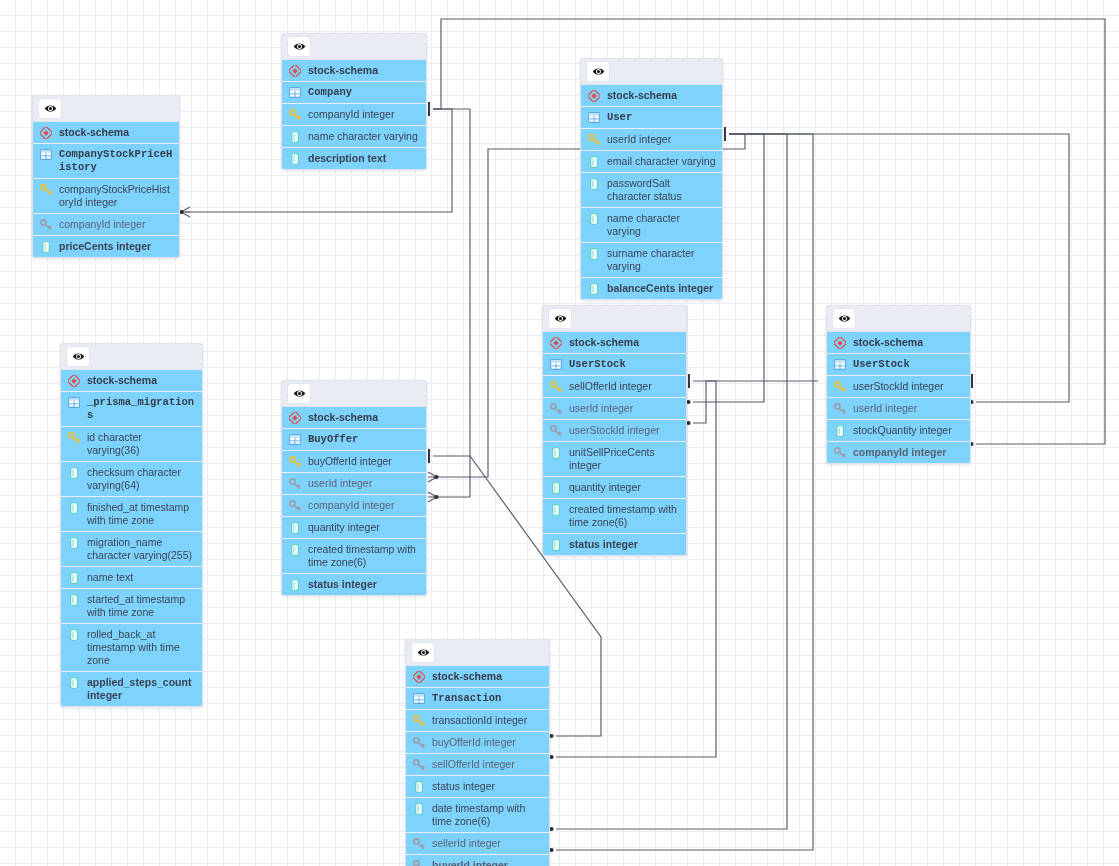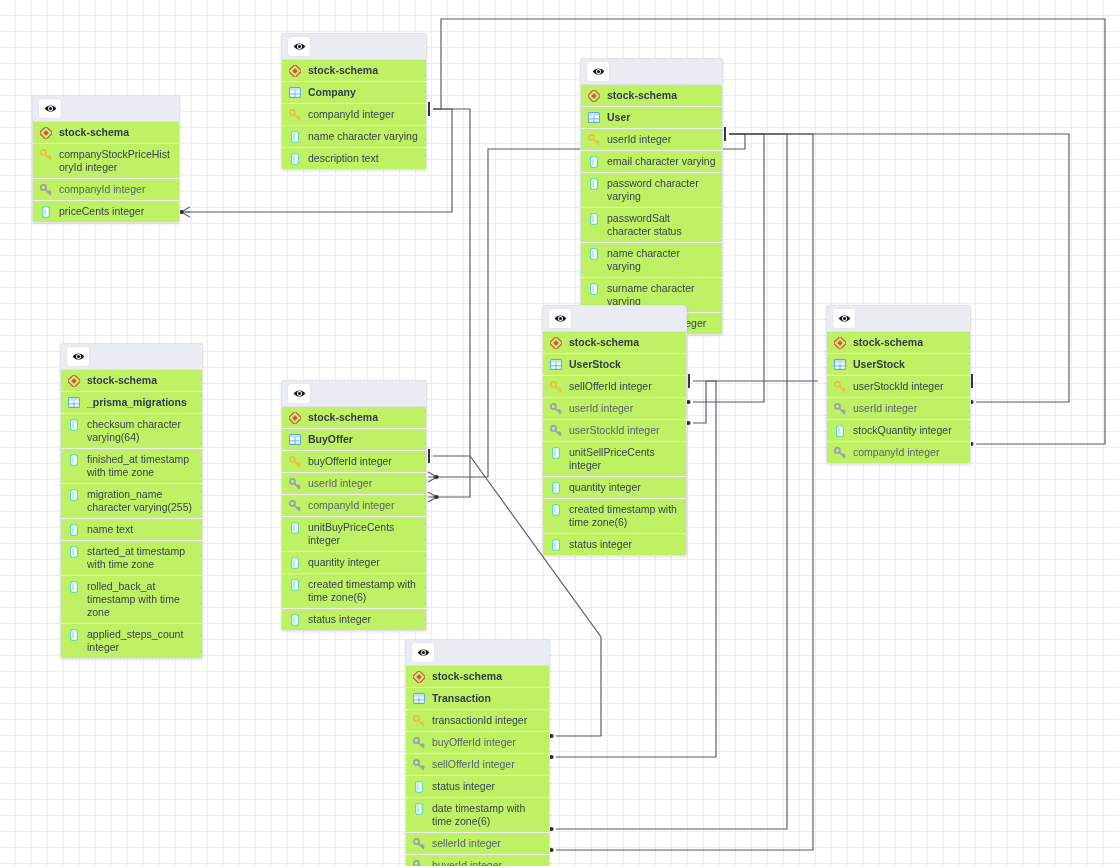--- a/index.html
+++ b/index.html
@@ -19,21 +19,21 @@
       linear-gradient(to right, #d6d6e2 1px, transparent 1px),
       linear-gradient(to bottom, #d6d6e2 1px, transparent 1px);
     background-size:16px 16px,16px 16px,80px 80px,80px 80px;
     background-position:-1px -1px,-1px -1px,-1px -1px,-1px -1px;
   }
   #links{position:absolute;left:0;top:0;width:1119px;height:866px;pointer-events:none;}
 
   
   .node{
     position:absolute;
-    background:#bef264;
+    background:#7dd3fc;
     border:1px solid #e2e2ea;
     border-radius:3px;
     box-shadow:0 1px 3px rgba(40,40,70,.13);
     overflow:hidden;
   }
   .node-head{
     height:25px;
     background:#e9ecf2;
     border-bottom:1px solid #e2e2ea;
     display:flex;align-items:center;padding:0 5px;
@@ -44,25 +44,25 @@
     display:flex;align-items:center;justify-content:center;
   }
   .row{
     display:flex;align-items:flex-start;gap:7px;
     padding:4px 6px 4px 7px;
     border-bottom:1px solid #edeef3;
     font-size:10.5px;line-height:13px;
     color:#3a4252;
     min-height:13px;
   }
-  .row:last-child{border-bottom:none;}
+  .row:last-child{border-bottom:none;font-weight:bold;}
   .row .ico{flex:0 0 12px;width:12px;height:13px;display:flex;align-items:center;justify-content:center;}
   .row .txt{flex:1;word-break:break-word;}
   .row.schema .txt{font-weight:bold;color:#343b4a;}
-  .row.tbl .txt{font-weight:bold;color:#343b4a;}
+  .row.tbl .txt{font-weight:bold;color:#343b4a;font-family:Liberation Mono, monospace;}
   .row.fk .txt{color:#5a6172;}
 </style>
 </head>
 <body>
 
 <div id="canvas"></div>
 
 <svg id="links" viewBox="0 0 1119 866" xmlns="http://www.w3.org/2000/svg">
   <defs>
     <g id="crow-r">
@@ -136,20 +136,30 @@
       </div>
       <div class="row schema">
         <span class="ico">
           <svg width="12" height="12" viewBox="0 0 12 12">
             <rect x="1.3" y="1.3" width="9.4" height="9.4" transform="rotate(45 6 6)" fill="none" stroke="#e04a4a" stroke-width="1.2"></rect>
             <rect x="4.1" y="4.1" width="3.8" height="3.8" transform="rotate(45 6 6)" fill="#e04a4a"></rect>
           </svg>
         </span>
         <span class="txt">stock-schema</span>
       </div>
+      <div class="row tbl">
+        <span class="ico">
+          <svg width="12" height="11" viewBox="0 0 12 11">
+            <rect x="0.6" y="0.6" width="10.8" height="9.8" fill="#ffffff" stroke="#5aa9e6" stroke-width="1.1" rx="1"></rect>
+            <rect x="1.2" y="1.2" width="9.6" height="2.4" fill="#bfe0f7"></rect>
+            <path d="M6 3.6 V10.4 M1.2 6.9 H10.8" stroke="#5aa9e6" stroke-width="0.9"></path>
+          </svg>
+        </span>
+        <span class="txt">CompanyStockPriceHistory</span>
+      </div>
       <div class="row pk">
         <span class="ico">
           <svg width="12" height="12" viewBox="0 0 12 12">
             <circle cx="3.4" cy="3.4" r="2.6" fill="none" stroke="#e8c341" stroke-width="1.7"></circle>
             <path d="M5.1 5.1 L10.4 10.4 M8.3 8.3 L9.6 7.0 M9.5 9.5 L10.8 8.2" stroke="#e8c341" stroke-width="1.7" stroke-linecap="round"></path>
           </svg>
         </span>
         <span class="txt">companyStockPriceHistoryId integer</span>
       </div>
       <div class="row fk">
@@ -275,29 +285,20 @@
         </span>
         <span class="txt">email character varying</span>
       </div>
       <div class="row column">
         <span class="ico">
           <svg width="8" height="12" viewBox="0 0 8 12">
             <rect x="0.7" y="0.7" width="6.6" height="10.6" rx="1.6" fill="#ffffff" stroke="#4fd1bd" stroke-width="1.1"></rect>
             <rect x="2.3" y="2.5" width="1.5" height="7" fill="#4fd1bd" opacity="0.55"></rect>
           </svg>
         </span>
-        <span class="txt">password character varying</span>
-      </div>
-      <div class="row column">
-        <span class="ico">
-          <svg width="8" height="12" viewBox="0 0 8 12">
-            <rect x="0.7" y="0.7" width="6.6" height="10.6" rx="1.6" fill="#ffffff" stroke="#4fd1bd" stroke-width="1.1"></rect>
-            <rect x="2.3" y="2.5" width="1.5" height="7" fill="#4fd1bd" opacity="0.55"></rect>
-          </svg>
-        </span>
         <span class="txt">passwordSalt character status</span>
       </div>
       <div class="row column">
         <span class="ico">
           <svg width="8" height="12" viewBox="0 0 8 12">
             <rect x="0.7" y="0.7" width="6.6" height="10.6" rx="1.6" fill="#ffffff" stroke="#4fd1bd" stroke-width="1.1"></rect>
             <rect x="2.3" y="2.5" width="1.5" height="7" fill="#4fd1bd" opacity="0.55"></rect>
           </svg>
         </span>
         <span class="txt">name character varying</span>
@@ -343,20 +344,29 @@
       <div class="row tbl">
         <span class="ico">
           <svg width="12" height="11" viewBox="0 0 12 11">
             <rect x="0.6" y="0.6" width="10.8" height="9.8" fill="#ffffff" stroke="#5aa9e6" stroke-width="1.1" rx="1"></rect>
             <rect x="1.2" y="1.2" width="9.6" height="2.4" fill="#bfe0f7"></rect>
             <path d="M6 3.6 V10.4 M1.2 6.9 H10.8" stroke="#5aa9e6" stroke-width="0.9"></path>
           </svg>
         </span>
         <span class="txt">_prisma_migrations</span>
       </div>
+      <div class="row pk">
+        <span class="ico">
+          <svg width="12" height="12" viewBox="0 0 12 12">
+            <circle cx="3.4" cy="3.4" r="2.6" fill="none" stroke="#e8c341" stroke-width="1.7"></circle>
+            <path d="M5.1 5.1 L10.4 10.4 M8.3 8.3 L9.6 7.0 M9.5 9.5 L10.8 8.2" stroke="#e8c341" stroke-width="1.7" stroke-linecap="round"></path>
+          </svg>
+        </span>
+        <span class="txt">id character varying(36)</span>
+      </div>
       <div class="row column">
         <span class="ico">
           <svg width="8" height="12" viewBox="0 0 8 12">
             <rect x="0.7" y="0.7" width="6.6" height="10.6" rx="1.6" fill="#ffffff" stroke="#4fd1bd" stroke-width="1.1"></rect>
             <rect x="2.3" y="2.5" width="1.5" height="7" fill="#4fd1bd" opacity="0.55"></rect>
           </svg>
         </span>
         <span class="txt">checksum character varying(64)</span>
       </div>
       <div class="row column">
@@ -470,29 +480,20 @@
         </span>
         <span class="txt">companyId integer</span>
       </div>
       <div class="row column">
         <span class="ico">
           <svg width="8" height="12" viewBox="0 0 8 12">
             <rect x="0.7" y="0.7" width="6.6" height="10.6" rx="1.6" fill="#ffffff" stroke="#4fd1bd" stroke-width="1.1"></rect>
             <rect x="2.3" y="2.5" width="1.5" height="7" fill="#4fd1bd" opacity="0.55"></rect>
           </svg>
         </span>
-        <span class="txt">unitBuyPriceCents integer</span>
-      </div>
-      <div class="row column">
-        <span class="ico">
-          <svg width="8" height="12" viewBox="0 0 8 12">
-            <rect x="0.7" y="0.7" width="6.6" height="10.6" rx="1.6" fill="#ffffff" stroke="#4fd1bd" stroke-width="1.1"></rect>
-            <rect x="2.3" y="2.5" width="1.5" height="7" fill="#4fd1bd" opacity="0.55"></rect>
-          </svg>
-        </span>
         <span class="txt">quantity integer</span>
       </div>
       <div class="row column">
         <span class="ico">
           <svg width="8" height="12" viewBox="0 0 8 12">
             <rect x="0.7" y="0.7" width="6.6" height="10.6" rx="1.6" fill="#ffffff" stroke="#4fd1bd" stroke-width="1.1"></rect>
             <rect x="2.3" y="2.5" width="1.5" height="7" fill="#4fd1bd" opacity="0.55"></rect>
           </svg>
         </span>
         <span class="txt">created timestamp with time zone(6)</span>

